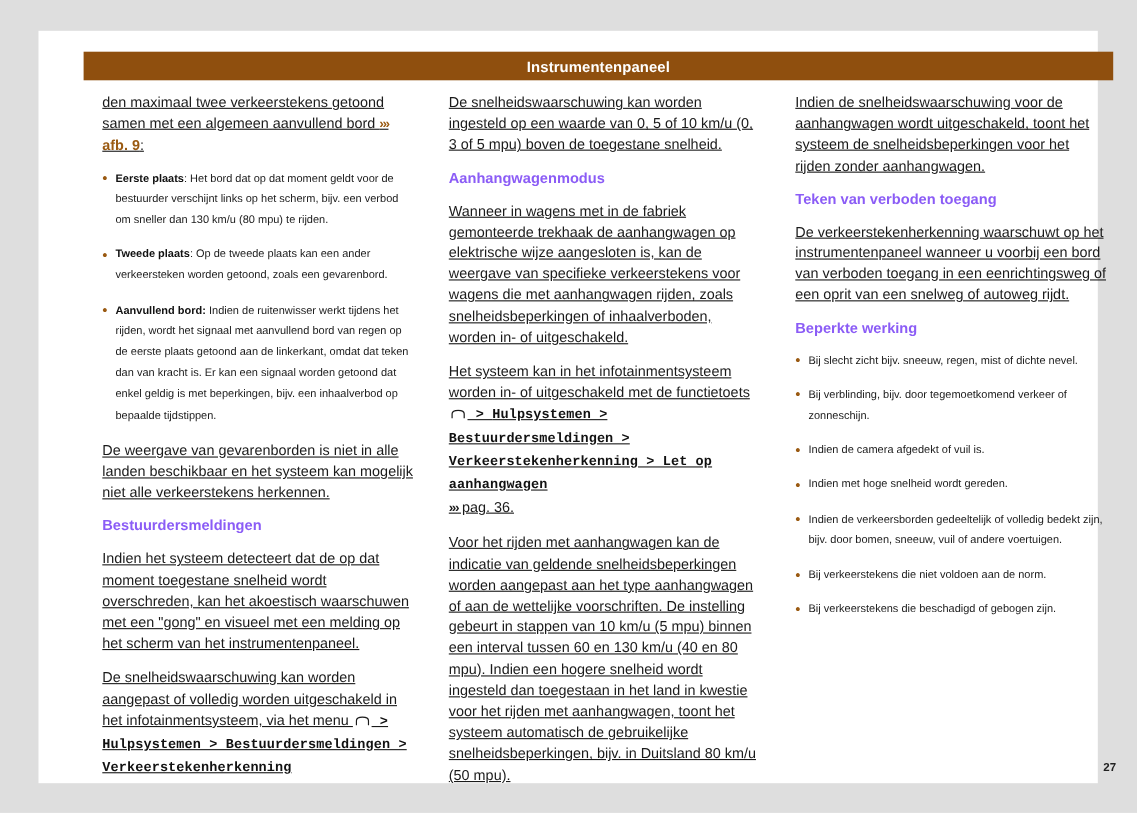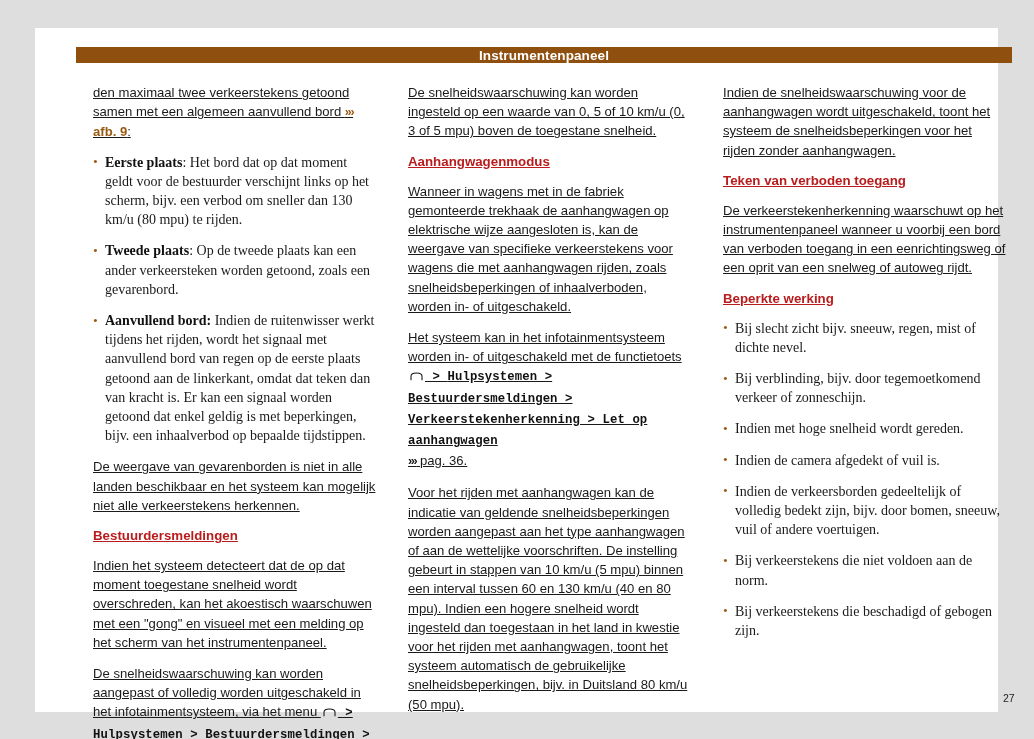--- a/index.html
+++ b/index.html
@@ -19,21 +19,21 @@
     top: 28px;
     width: 963px;
     height: 684px;
     background: #ffffff;
   }
   .header-bar {
     position: absolute;
     left: 41px;
     top: 19px;
     width: 936px;
-    height: 16px;
+    height: 26px;
     background: #8f4f0e;
     color: #ffffff;
     font-size: 13.5px;
     font-weight: bold;
     letter-spacing: .1px;
     display: flex;
     align-items: center;
     justify-content: center;
   }
   .columns {
@@ -58,32 +58,30 @@
     text-align: left;
     hyphens: none;
     text-decoration: underline;
   }
   p.tight { margin-bottom: 11px; }
   h3 {
     margin: 10px 0 11px 0;
     font-size: 13.3px;
     font-weight: bold;
     line-height: 18px;
-    color: #b91c1c;
-    text-decoration: underline;
+    color: #8b5cf6;
   }
 
   .bullet {
     position: relative;
     padding-left: 12px;
     margin: 0 0 12px 0;
-    font-size: 14px;
+    font-size: 10px;
     line-height: 19.2px;
     color: #1a1a1a;
-    font-family: Liberation Serif, serif;
   }
   .bullet::before {
     content: "\2022";
     position: absolute;
     left: 0;
     top: -0.5px;
     color: #9a5a12;
     font-size: 13.5px;
     line-height: 19.2px;
   }
@@ -118,21 +116,21 @@
     vertical-align: -1px;
     margin: 0 2px;
   }
   .menu-icon svg { display: block; }
 
   .page-number {
     position: absolute;
     left: 1003px;
     top: 692px;
     font-size: 10.5px;
-    font-weight: normal;
+    font-weight: bold;
     color: #222222;
   }
 </style>
 </head>
 <body>
 
 <div class="page">
 
   <div class="header-bar">
     <span>Instrumentenpaneel</span>
@@ -184,22 +182,22 @@
 
       <h3>Teken van verboden toegang</h3>
 
       <p>De verkeerstekenherkenning waarschuwt op het instrumentenpaneel wanneer u voorbij een bord van verboden toegang in een eenrichtingsweg of een oprit van een snelweg of autoweg rijdt.</p>
 
       <h3>Beperkte werking</h3>
 
 
       <div class="bullet">Bij slecht zicht bijv. sneeuw, regen, mist of dichte nevel.</div>
       <div class="bullet">Bij verblinding, bijv. door tegemoetkomend verkeer of zonneschijn.</div>
+      <div class="bullet">Indien de camera afgedekt of vuil is.</div>
       <div class="bullet">Indien met hoge snelheid wordt gereden.</div>
-      <div class="bullet">Indien de camera afgedekt of vuil is.</div>
       <div class="bullet">Indien de verkeersborden gedeeltelijk of volledig bedekt zijn, bijv. door bomen, sneeuw, vuil of andere voertuigen.</div>
       <div class="bullet">Bij verkeerstekens die niet voldoen aan de norm.</div>
       <div class="bullet">Bij verkeerstekens die beschadigd of gebogen zijn.</div>
 
     </div>
 
   </div>
 </div>
 
 <div class="page-number">27</div>

